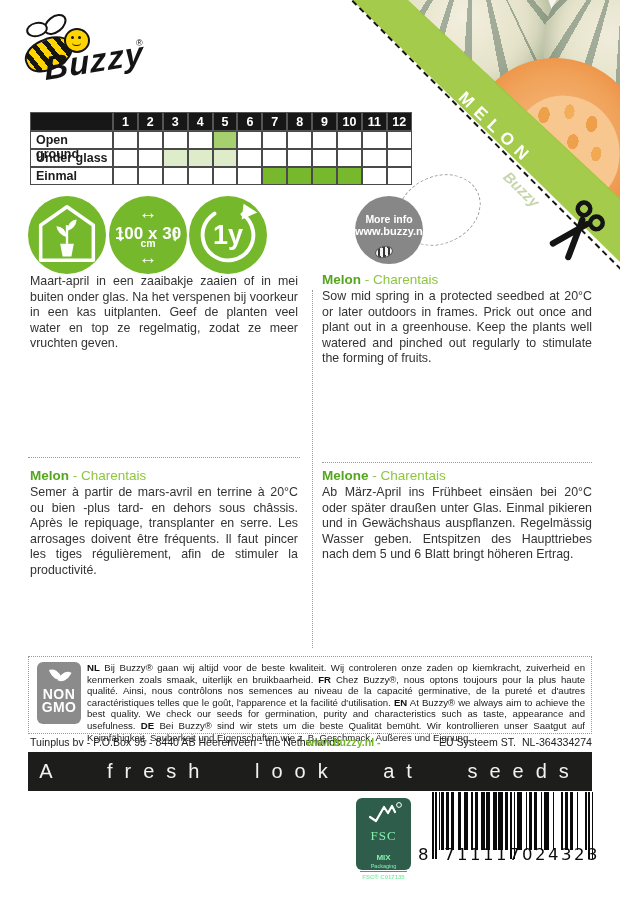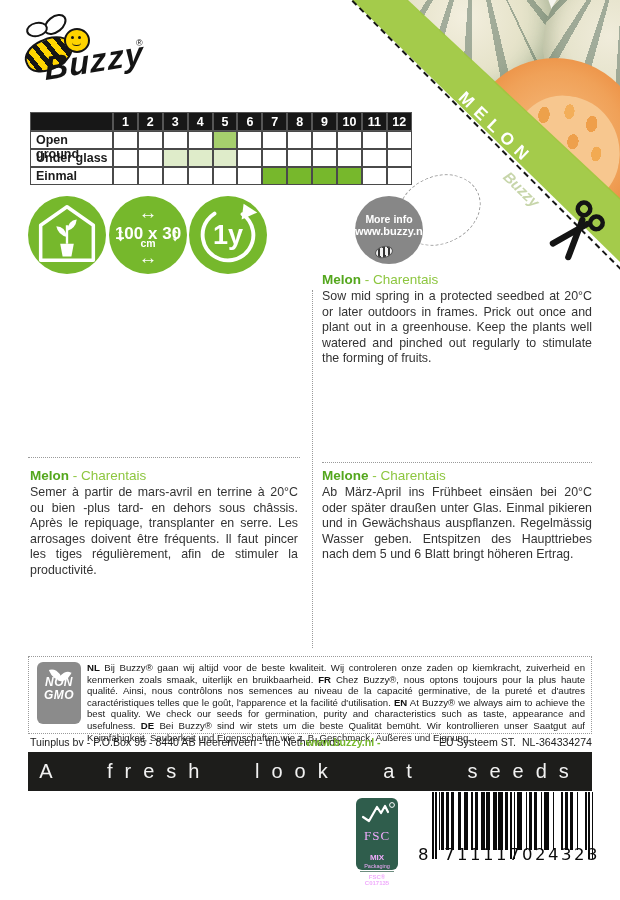--- a/index.html
+++ b/index.html
@@ -99,37 +99,37 @@
   .dot-h1{left:28px;top:457px;width:272px;border-top:1.6px dotted #9a9a9a;}
   .dot-h2{left:322px;top:462px;width:270px;border-top:1.6px dotted #9a9a9a;}
 
   
   #legal{left:28px;top:656px;width:564px;height:78px;border:1.6px dotted #9a9a9a;
      box-sizing:border-box;}
   #nongmo{left:8px;top:5px;width:44px;height:62px;background:#8b8b8b;border-radius:6px;
      color:#fff;text-align:center;}
   #nongmo .leaf{position:absolute;background:#fff;width:9px;height:13px;
      border-radius:0 90% 0 90%;}
-  #nongmo .txt{margin-top:14px;font-size:12px;font-weight:bold;line-height:13px;letter-spacing:.4px;font-style:italic;}
+  #nongmo .txt{margin-top:26px;font-size:14px;font-weight:bold;line-height:13px;letter-spacing:.4px;}
   #legal .body{position:absolute;left:58px;top:5px;width:498px;font-size:9.6px;
      line-height:11.6px;color:#222;text-align:justify;}
   #legal .body b{color:#111;}
 
   
   #addr{left:30px;top:736px;font-size:10.6px;color:#1d1d1d;}
   #site{left:255px;top:736px;width:170px;text-align:center;font-size:10.6px;
      font-weight:bold;color:#76b82c;}
   #eu{right:28px;top:736px;font-size:10.6px;color:#1d1d1d;white-space:pre;}
   #banner{left:28px;top:752px;width:564px;height:39px;background:#1d1d1b;color:#f2f2f2;
      display:flex;align-items:center;justify-content:center;font-size:20px;
      letter-spacing:12px;word-spacing:26px;}
 
   
-  #fsc{left:356px;top:798px;width:42px;height:72px;background:#2f5d4c;border-radius:6px;
-     color:#f0abfc;text-align:center;}
+  #fsc{left:356px;top:798px;width:55px;height:72px;background:#2f5d4c;border-radius:6px;
+     color:#86efac;text-align:center;}
   #fsc .name{font-family:"Liberation Serif",serif;font-size:13px;letter-spacing:1px;margin-top:1px;}
   #fsc .mix{font-size:8px;font-weight:bold;margin-top:9px;}
   #fsc .pkg{font-size:5.5px;margin-top:1px;}
   #fsc .lic{font-size:6px;font-weight:bold;margin-top:2px;border-top:.7px solid #6d8d80;
      padding-top:2px;margin-left:4px;margin-right:4px;}
   #barcode{left:432px;top:792px;width:162px;height:84px;}
   .bar{position:absolute;top:0;background:#0a0a0a;width:1.7px;height:58px;}
   .bar.guard{height:67px;}
   .bdig{position:absolute;top:53px;font-size:16.5px;letter-spacing:2.5px;color:#0a0a0a;
      font-family:"DejaVu Sans",sans-serif;}
@@ -262,20 +262,21 @@
 </div>
 
 <div id="loop" class="abs"></div>
 <div id="more-info" class="abs">
   <div class="l1">More info</div>
   <div class="l2">www.buzzy.nl</div>
 </div>
 <div class="minibee abs"></div>
 
 <section class="desc abs" id="desc-nl">
+  <p>Maart-april in een zaaibakje zaaien of in mei buiten onder glas. Na het verspenen bij voorkeur in een kas uitplanten. Geef de planten veel water en top ze regelmatig, zodat ze meer vruchten geven.</p>
 </section>
 <section class="desc abs" id="desc-en">
   <h3><span class="t">Melon</span>
       <span class="v">- Charentais</span></h3>
   <p>Sow mid spring in a protected seedbed at 20°C or later outdoors in frames. Prick out once and plant out in a greenhouse. Keep the plants well watered and pinched out regularly to stimulate the forming of fruits.</p>
 </section>
 <section class="desc abs" id="desc-fr">
   <h3><span class="t">Melon</span>
       <span class="v">- Charentais</span></h3>
   <p>Semer à partir de mars-avril en terrine à 20°C ou bien -plus tard- en dehors sous châssis. Après le repiquage, transplanter en serre. Les arrosages doivent être fréquents. Il faut pincer les tiges régulièrement, afin de stimuler la productivité.</p>

